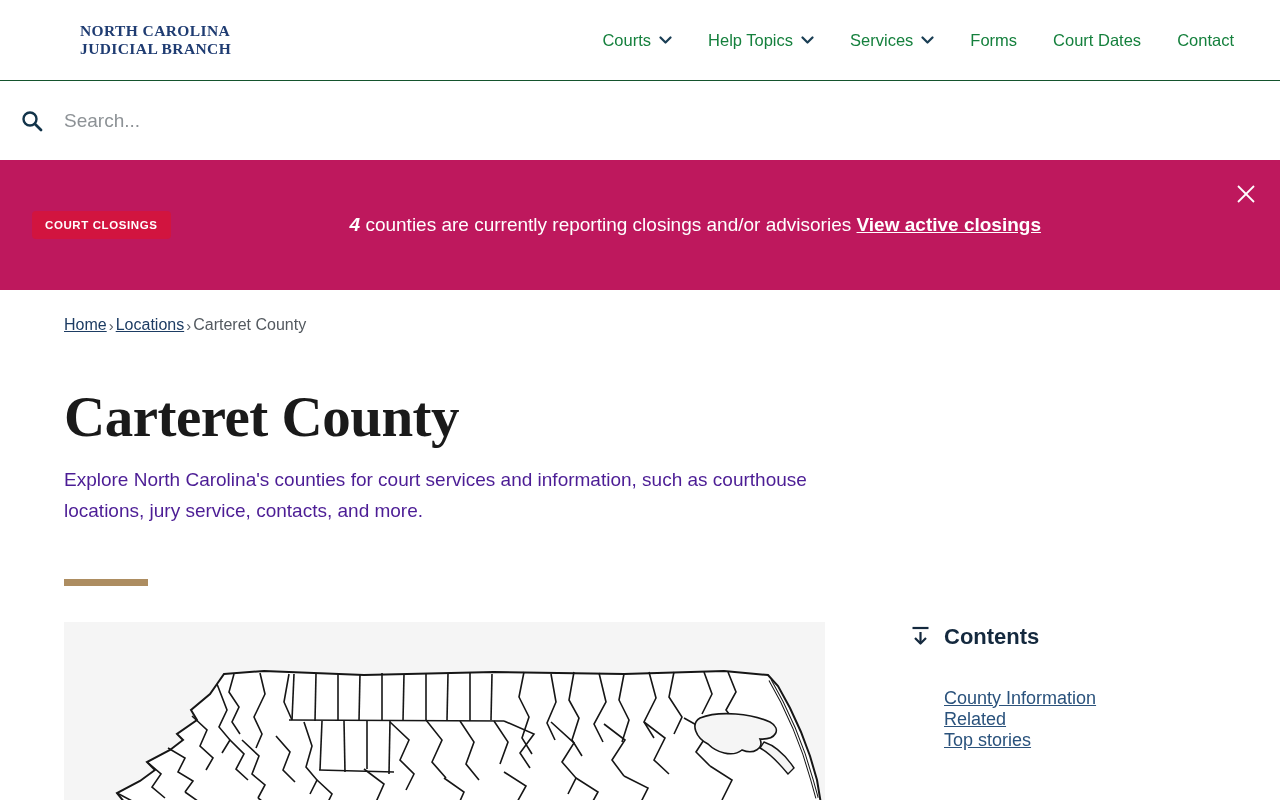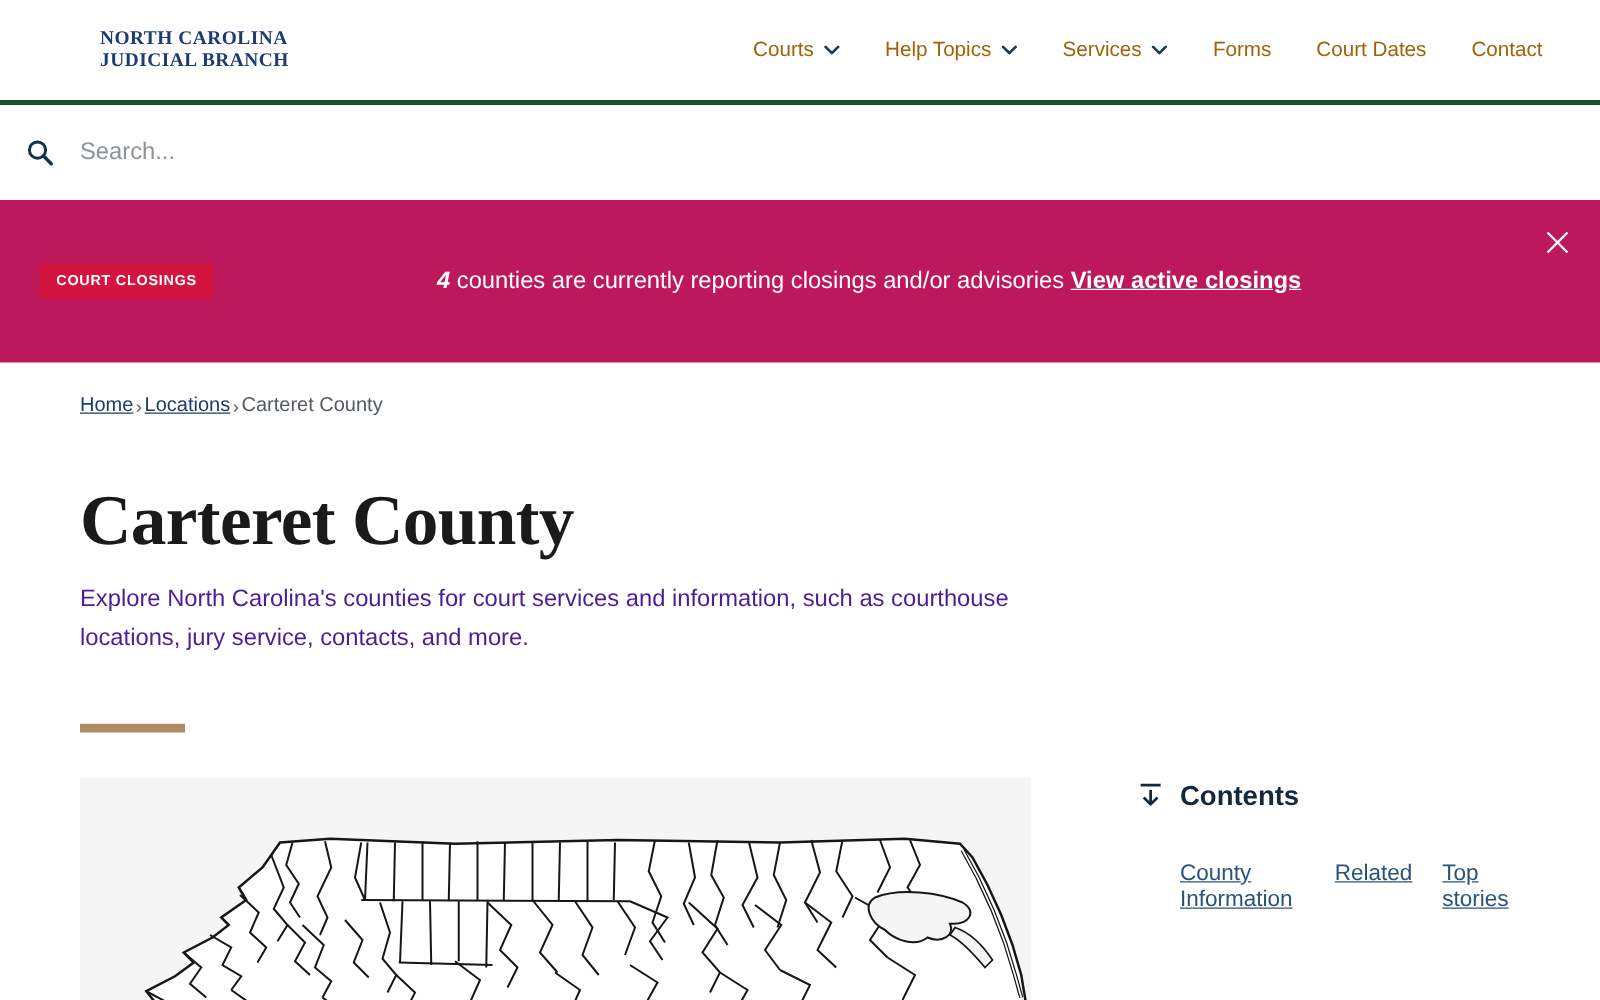--- a/index.html
+++ b/index.html
@@ -4,29 +4,29 @@
 <style>
   * { margin:0; padding:0; box-sizing:border-box; }
   html,body { width:1280px; height:800px; overflow:hidden; background:#fff;
     font-family:"Liberation Sans", sans-serif; }
 
   
   .topbar { height:80px; display:flex; align-items:center; background:#fff;padding-left:44px; }
   .logo { margin-left:36px; font-family:"Liberation Serif", serif; font-weight:bold;
     color:#1f3c72; font-size:15.5px; line-height:1.18; letter-spacing:.4px; cursor:pointer; }
   .nav { display:flex; align-items:center; gap:36px; margin-left:auto; margin-right:46px; }
-  .nav-item { display:flex; align-items:center; gap:8px; color:#a16207; font-size:16.5px;
+  .nav-item { display:flex; align-items:center; gap:8px; color:#15803d; font-size:16.5px;
     text-decoration:none; cursor:pointer; }
   .chev { width:13px; height:9px; display:block; }
   .cta { width:205px; height:80px; background:#1d7ea6; color:#fff; display:flex;
     align-items:center; justify-content:center; gap:16px; font-size:17px; cursor:pointer; }
   .cta-arrow { font-size:19px; }
 
   
-  .searchbar { height:80px; display:flex; align-items:center; border-top:4px solid #14532d;
+  .searchbar { height:80px; display:flex; align-items:center; border-top:1px solid #14532d;
     background:#fff; padding-left:20px; }
   .search-icon { width:24px; height:24px; margin-right:20px; cursor:pointer; }
   .search-input { border:none; outline:none; font-size:19px; color:#4a4f54; width:900px;
     font-family:"Liberation Sans", sans-serif; }
   .search-input::placeholder { color:#8d9296; }
 
   
   .alert { height:130px; background:#be185d; display:flex; align-items:center; position:relative; }
   .badge { margin-left:32px; background:#d2143f; color:#fff; font-size:11.5px; font-weight:bold;
     letter-spacing:.6px; padding:8px 13px; border-radius:4px; white-space:nowrap; cursor:default; }
@@ -51,21 +51,21 @@
 
   
   .content-row { display:flex; margin:36px 0 0 64px; }
   .map-box { width:761px; height:310px; background:#f5f5f5; overflow:hidden; }
   .map-box svg { display:block; }
 
   .toc { margin-left:86px; padding-top:2px; width:300px; }
   .toc-head { display:flex; align-items:center; gap:14px; }
   .toc-icon { width:19px; height:21px; }
   .toc-title { font-size:22px; font-weight:bold; color:#14293e; }
-  .toc-links { margin:38px 0 0 33px; display:flex; flex-direction:row; gap:24px; }
+  .toc-links { margin:38px 0 0 33px; display:flex; flex-direction:column; }
   .toc-link { color:#2a527c; font-size:18px; text-decoration:underline; cursor:pointer; }
 </style>
 </head>
 <body>
 
 <header class="topbar">
   <div class="logo">
     <div>NORTH CAROLINA</div>
     <div>JUDICIAL BRANCH</div>
   </div>

